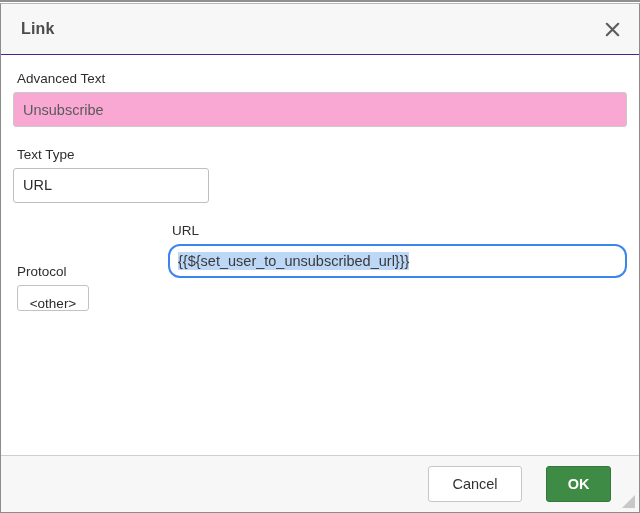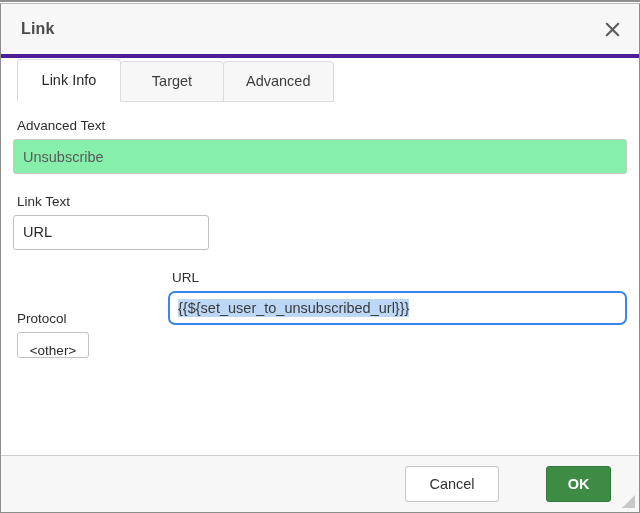--- a/index.html
+++ b/index.html
@@ -37,21 +37,21 @@
     display: flex;
     flex-direction: column;
   }
 
   
   .titlebar {
     position: relative;
     height: 50px;
     flex: 0 0 50px;
     background: #f7f7f7;
-    border-bottom: 4px solid #4c1d95;
+    border-bottom: 1px solid #4c1d95;
     display: flex;
     align-items: center;
   }
   .dialog-title {
     margin-left: 20px;
     font-size: 16px;
     font-weight: bold;
     color: #4c4c4c;
     letter-spacing: 0.2px;
   }
@@ -123,21 +123,21 @@
 
   .text-input {
     box-sizing: border-box;
     display: block;
     width: 100%;
     height: 35px;
     padding: 0 9px;
     font-family: "Liberation Sans", sans-serif;
     font-size: 14.5px;
     color: #5a5a5a;
-    background: #86efac;
+    background: #f9a8d4;
     border: 1px solid #c9c9c9;
     border-radius: 3px;
     outline: none;
   }
 
   .select-box {
     box-sizing: border-box;
     height: 35px;
     line-height: 33px;
     padding: 0 9px;
@@ -171,21 +171,21 @@
   .url-input {
     box-sizing: border-box;
     width: 100%;
     height: 34px;
     padding: 0 8px;
     font-family: "Liberation Sans", sans-serif;
     font-size: 14.5px;
     color: #3a3a3a;
     background: #ffffff;
     border: 2px solid #3b86ee;
-    border-radius: 7px;
+    border-radius: 12px;
     outline: none;
     position: relative;
     line-height: 30px;
     white-space: nowrap;
     overflow: hidden;
   }
   .url-input .sel {
     background: #bdd7f7;
     padding: 1px 0;
   }
@@ -194,21 +194,20 @@
   .footer {
     position: relative;
     flex: 0 0 56px;
     height: 56px;
     background: #f7f7f7;
     border-top: 1px solid #cfcfcf;
     display: flex;
     align-items: center;
     justify-content: flex-end;
     padding-right: 28px;
-    gap: 23px;
   }
   .btn {
     box-sizing: border-box;
     font-family: "Liberation Sans", sans-serif;
     font-size: 14.5px;
     height: 36px;
     border-radius: 3px;
     cursor: pointer;
     padding: 0 20px;
     line-height: 34px;
@@ -246,41 +245,30 @@
 
   <div class="titlebar">
     <div class="dialog-title">Link</div>
     <div class="close-btn">
       <svg width="15" height="15" viewBox="0 0 15 15" aria-hidden="true">
         <path d="M1.8 1.8 L13.2 13.2 M13.2 1.8 L1.8 13.2" stroke="#5e5e5e" stroke-width="2.2" stroke-linecap="round" fill="none"></path>
       </svg>
     </div>
   </div>
 
-  <div class="tabstrip">
-    <div class="tab active">
-      <span>Link Info</span>
-    </div>
-    <div class="tab">
-      <span>Target</span>
-    </div>
-    <div class="tab">
-      <span>Advanced</span>
-    </div>
-  </div>
 
   <div class="content">
 
     <div class="field-group">
       <div class="field-label">Advanced Text</div>
       <input class="text-input" type="text" value="Unsubscribe" style="">
     </div>
 
     <div class="field-group">
-      <div class="field-label">Link Text</div>
+      <div class="field-label">Text Type</div>
       <div class="select-box" id="link-type-select">URL</div>
     </div>
 
     <div class="row">
       <div class="col-protocol">
         <div class="field-label">Protocol</div>
         <div class="select-box" id="protocol-select">&lt;other&gt;</div>
       </div>
       <div class="col-url">
         <div class="field-label">URL</div>

